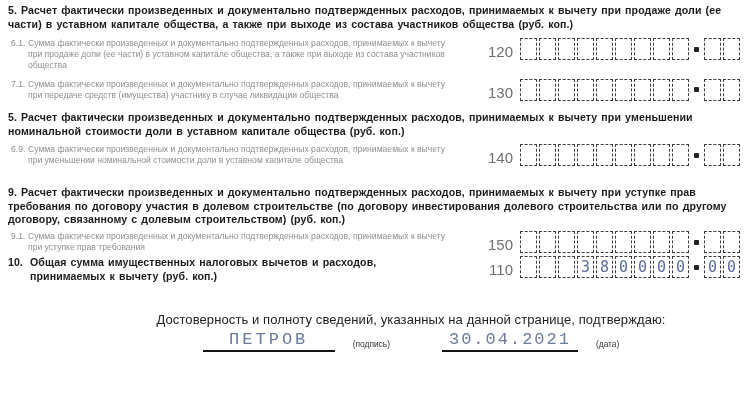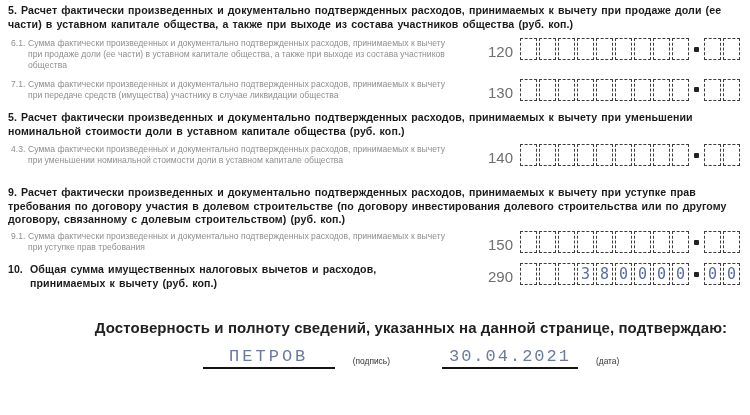--- a/index.html
+++ b/index.html
@@ -50,38 +50,38 @@
     margin: 0 5px 0 3px;
   }
 
   .sec6-item  { margin-top: 7px; justify-content: center; }
   .sec7-title { margin-top: 14px; }
   .sec7-item  { margin-top: 7px; }
   .sec8-title { margin-top: 10px; }
   .sec8-item  { margin-top: 6px; }
   .sec9-title { margin-top: 20px; }
   .sec9-item  { margin-top: 4px; }
-  .sec10-row  { margin-top: 10px; }
+  .sec10-row  { margin-top: 3px; }
 
   .sec10-titlewrap { display: flex; width: 446px; }
   .sec10-no { flex: 0 0 22px; font-size: 10.6px; font-weight: bold; }
 
   .footer { margin-top: 29px; padding-left: 72px; text-align: center; }
-  .confirm { font-size: 15px; font-weight: bold; color: #222; letter-spacing: 0.1px; }
+  .confirm { font-size: 13px; font-weight: normal; color: #222; letter-spacing: 0.1px; }
   .sig-row { margin-top: 3px; display: flex; justify-content: center; align-items: flex-end; }
   .sig-line {
     border-bottom: 2px solid #141414;
     text-align: center;
     font-family: "Liberation Mono", monospace;
     font-size: 17px;
     color: #6b7a9e;
     padding: 0 6px 1px 6px;
   }
   .sig-name { min-width: 132px; letter-spacing: 3px; font-family: Liberation Mono, monospace; }
-  .sig-date { min-width: 136px; letter-spacing: 2px; margin-left: 52px; margin-top: 8px; }
+  .sig-date { min-width: 136px; letter-spacing: 2px; margin-left: 52px; }
   .sig-label { font-size: 8.4px; color: #333; margin: 0 0 3px 18px; text-align: center; }
 </style>
 </head>
 <body>
 
 <div class="page">
 
   <div class="section-title">5. Расчет фактически произведенных и документально подтвержденных расходов, принимаемых к вычету при продаже доли (ее части) в уставном капитале общества, а также при выходе из состава участников общества (руб. коп.)</div>
   <div class="item-row sec6-item">
     <div class="item">
@@ -133,21 +133,21 @@
       <div class="cellgroup">
           <div class="cell"></div>
           <div class="cell"></div>
         </div>
     </div>
   </div>
 
   <div class="section-title sec8-title">5. Расчет фактически произведенных и документально подтвержденных расходов, принимаемых к вычету при уменьшении номинальной стоимости доли в уставном капитале общества (руб. коп.)</div>
   <div class="item-row sec8-item">
     <div class="item">
-      <span class="item-no">4.3.</span>
+      <span class="item-no">6.9.</span>
       <span class="item-text">Сумма фактически произведенных и документально подтвержденных расходов, принимаемых к вычету при уменьшении номинальной стоимости доли в уставном капитале общества</span>
     </div>
     <div class="row-spacer"></div>
     <div class="code">140</div>
     <div class="field">
       <div class="cellgroup">
           <div class="cell"></div>
           <div class="cell"></div>
           <div class="cell"></div>
           <div class="cell"></div>
@@ -192,21 +192,21 @@
         </div>
     </div>
   </div>
 
   <div class="item-row sec10-row">
     <div class="sec10-titlewrap">
       <span class="sec10-no">10.</span>
       <span class="section-title">Общая сумма имущественных налоговых вычетов и расходов, принимаемых к вычету (руб. коп.)</span>
     </div>
     <div class="row-spacer"></div>
-    <div class="code">290</div>
+    <div class="code">110</div>
     <div class="field">
       <div class="cellgroup">
           <div class="cell"></div>
           <div class="cell"></div>
           <div class="cell"></div>
           <div class="cell">3</div>
           <div class="cell">8</div>
           <div class="cell">0</div>
           <div class="cell">0</div>
           <div class="cell">0</div>

